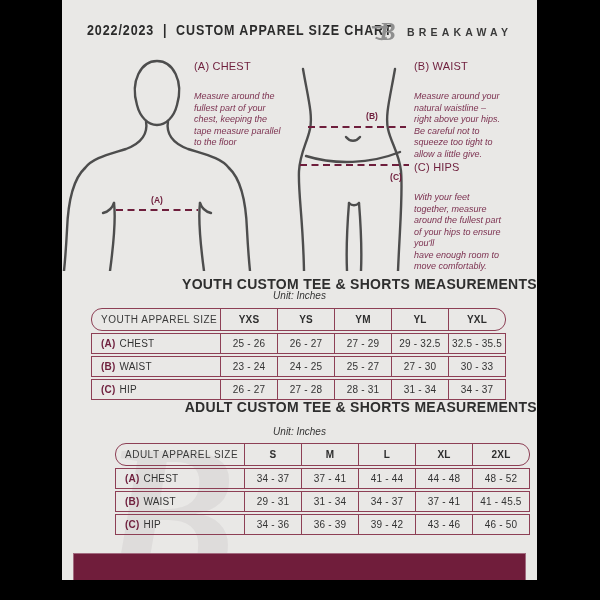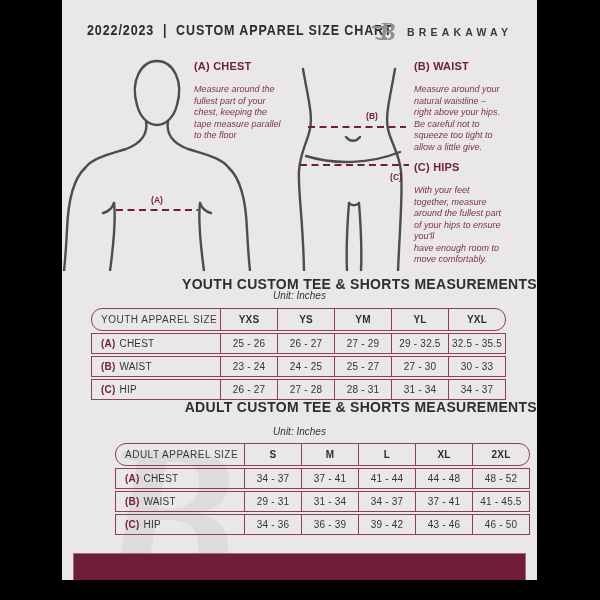--- a/index.html
+++ b/index.html
@@ -12,22 +12,22 @@
     letter-spacing:0.9px;color:var(--ink,#2b2b2b);white-space:pre;transform:scaleY(1.12);transform-origin:left top;}
   .logo{position:absolute;left:307px;top:15px;width:32px;height:32px;}
   .brand{position:absolute;left:345px;top:26px;font-size:10.5px;font-weight:700;
     letter-spacing:4.2px;color:#3a3a3a;}
 
   
   .g-block{position:absolute;width:118px;z-index:1;}
   #g-chest{left:132px;top:60px;}
   #g-waist{left:352px;top:60px;}
   #g-hips{left:352px;top:161px;}
-  .g-head{font-size:11px;font-weight:700;letter-spacing:.2px;color:var(--maroon,#6e1e3c);}
-  .g-body{margin-top:12px;font-size:9px;font-style:italic;line-height:1.28;
+  .g-head{font-size:11px;font-weight:400;letter-spacing:.2px;color:var(--maroon,#6e1e3c);}
+  .g-body{margin-top:19px;font-size:9px;font-style:italic;line-height:1.28;
     color:var(--body_maroon,#7c3150);white-space:pre-line;}
 
   .figure{position:absolute;z-index:0;}
   #fig-upper{left:-2px;top:53px;}
   #fig-lower{left:228px;top:53px;}
   .fig-line{fill:none;stroke:var(--figure,#4d4d4d);stroke-width:2.4;stroke-linecap:round;}
   .dash{fill:none;stroke:var(--maroon,#6e1e3c);stroke-width:2;stroke-dasharray:7 4.5;}
   .fig-label{font-size:8.5px;font-weight:800;fill:var(--maroon,#6e1e3c);}
 
   

